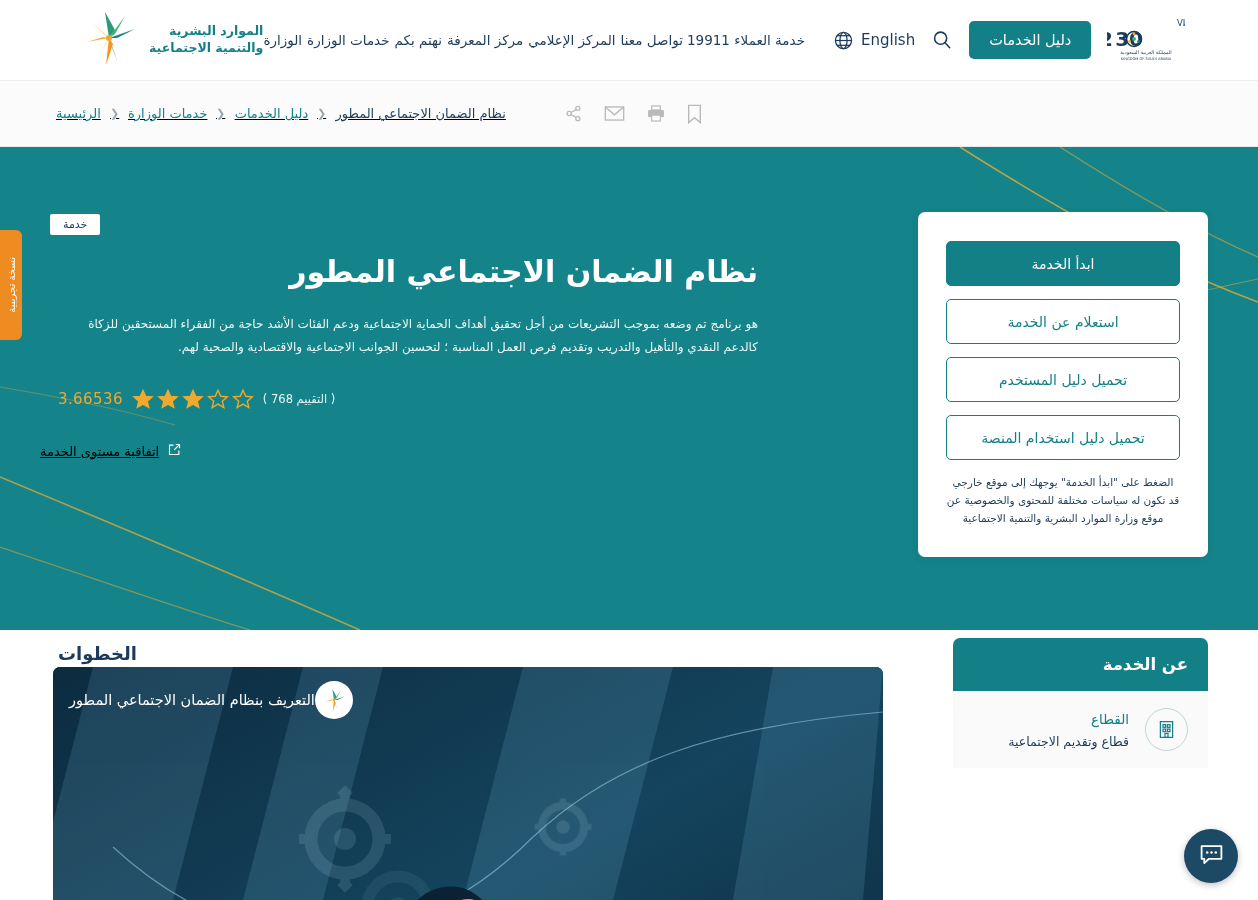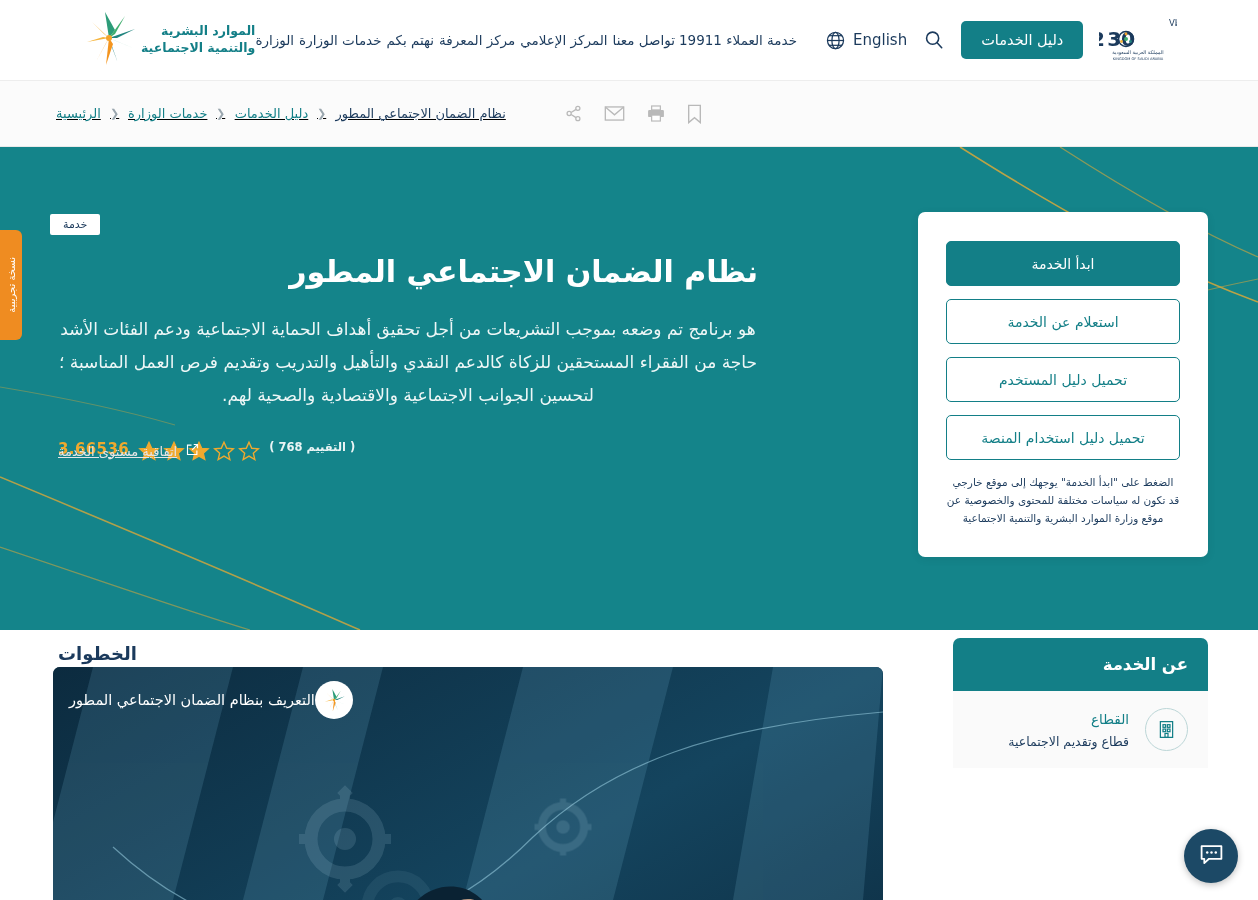--- a/index.html
+++ b/index.html
@@ -20,21 +20,21 @@
     flex-direction: row-reverse;
     align-items: center;
     padding: 0 18px 0 52px;
     position: relative;
     z-index: 30;
   }
   .brand {
     display: flex;
     flex-direction: row-reverse;
     align-items: center;
-    gap: 1px;
+    gap: 9px;
     margin-left: 26px;
   }
   .brand-mark { width: 62px; height: 58px; flex: 0 0 auto; }
   .brand-text {
     text-align: right;
     color: #137f87;
     font-size: 12.5px;
     line-height: 1.35;
     font-weight: 700;
     white-space: nowrap;
@@ -166,46 +166,46 @@
     color: #ffffff;
     font-size: 30px;
     font-weight: 700;
     letter-spacing: .2px;
     text-align: right;
     line-height: 1.3;
   }
   .hero-desc {
     margin-top: 22px;
     color: #eef7f7;
-    font-size: 17px;
+    font-size: 12px;
     line-height: 1.95;
-    text-align: center;
+    text-align: right;
   }
   .rating-row {
     margin-top: 28px;
     display: flex;
     flex-direction: row-reverse;
+    align-items: center;
     justify-content: flex-start;
     gap: 9px;
-    font-weight: bold;
   }
   .rating-num { color: #f0a92e; font-size: 15px; letter-spacing: .4px; }
   .stars { display: flex; flex-direction: row-reverse; gap: 3px; }
   .star { width: 22px; height: 22px; display: block; }
   .rating-count { color: #eaf5f5; font-size: 11.5px; margin-right: 4px;}
 
   .sla-link {
     position: absolute;
     top: 295px;
-    left: 58px;
+    left: 40px;
     display: flex;
     flex-direction: row-reverse;
     align-items: center;
     gap: 8px;
-    color: #e5e5e5;
+    color: #000000;
     font-size: 13px;
     text-decoration: none;
   }
   .sla-link span { text-decoration: underline; }
 
   
   .action-card {
     position: absolute;
     top: 65px;
     right: 50px;

